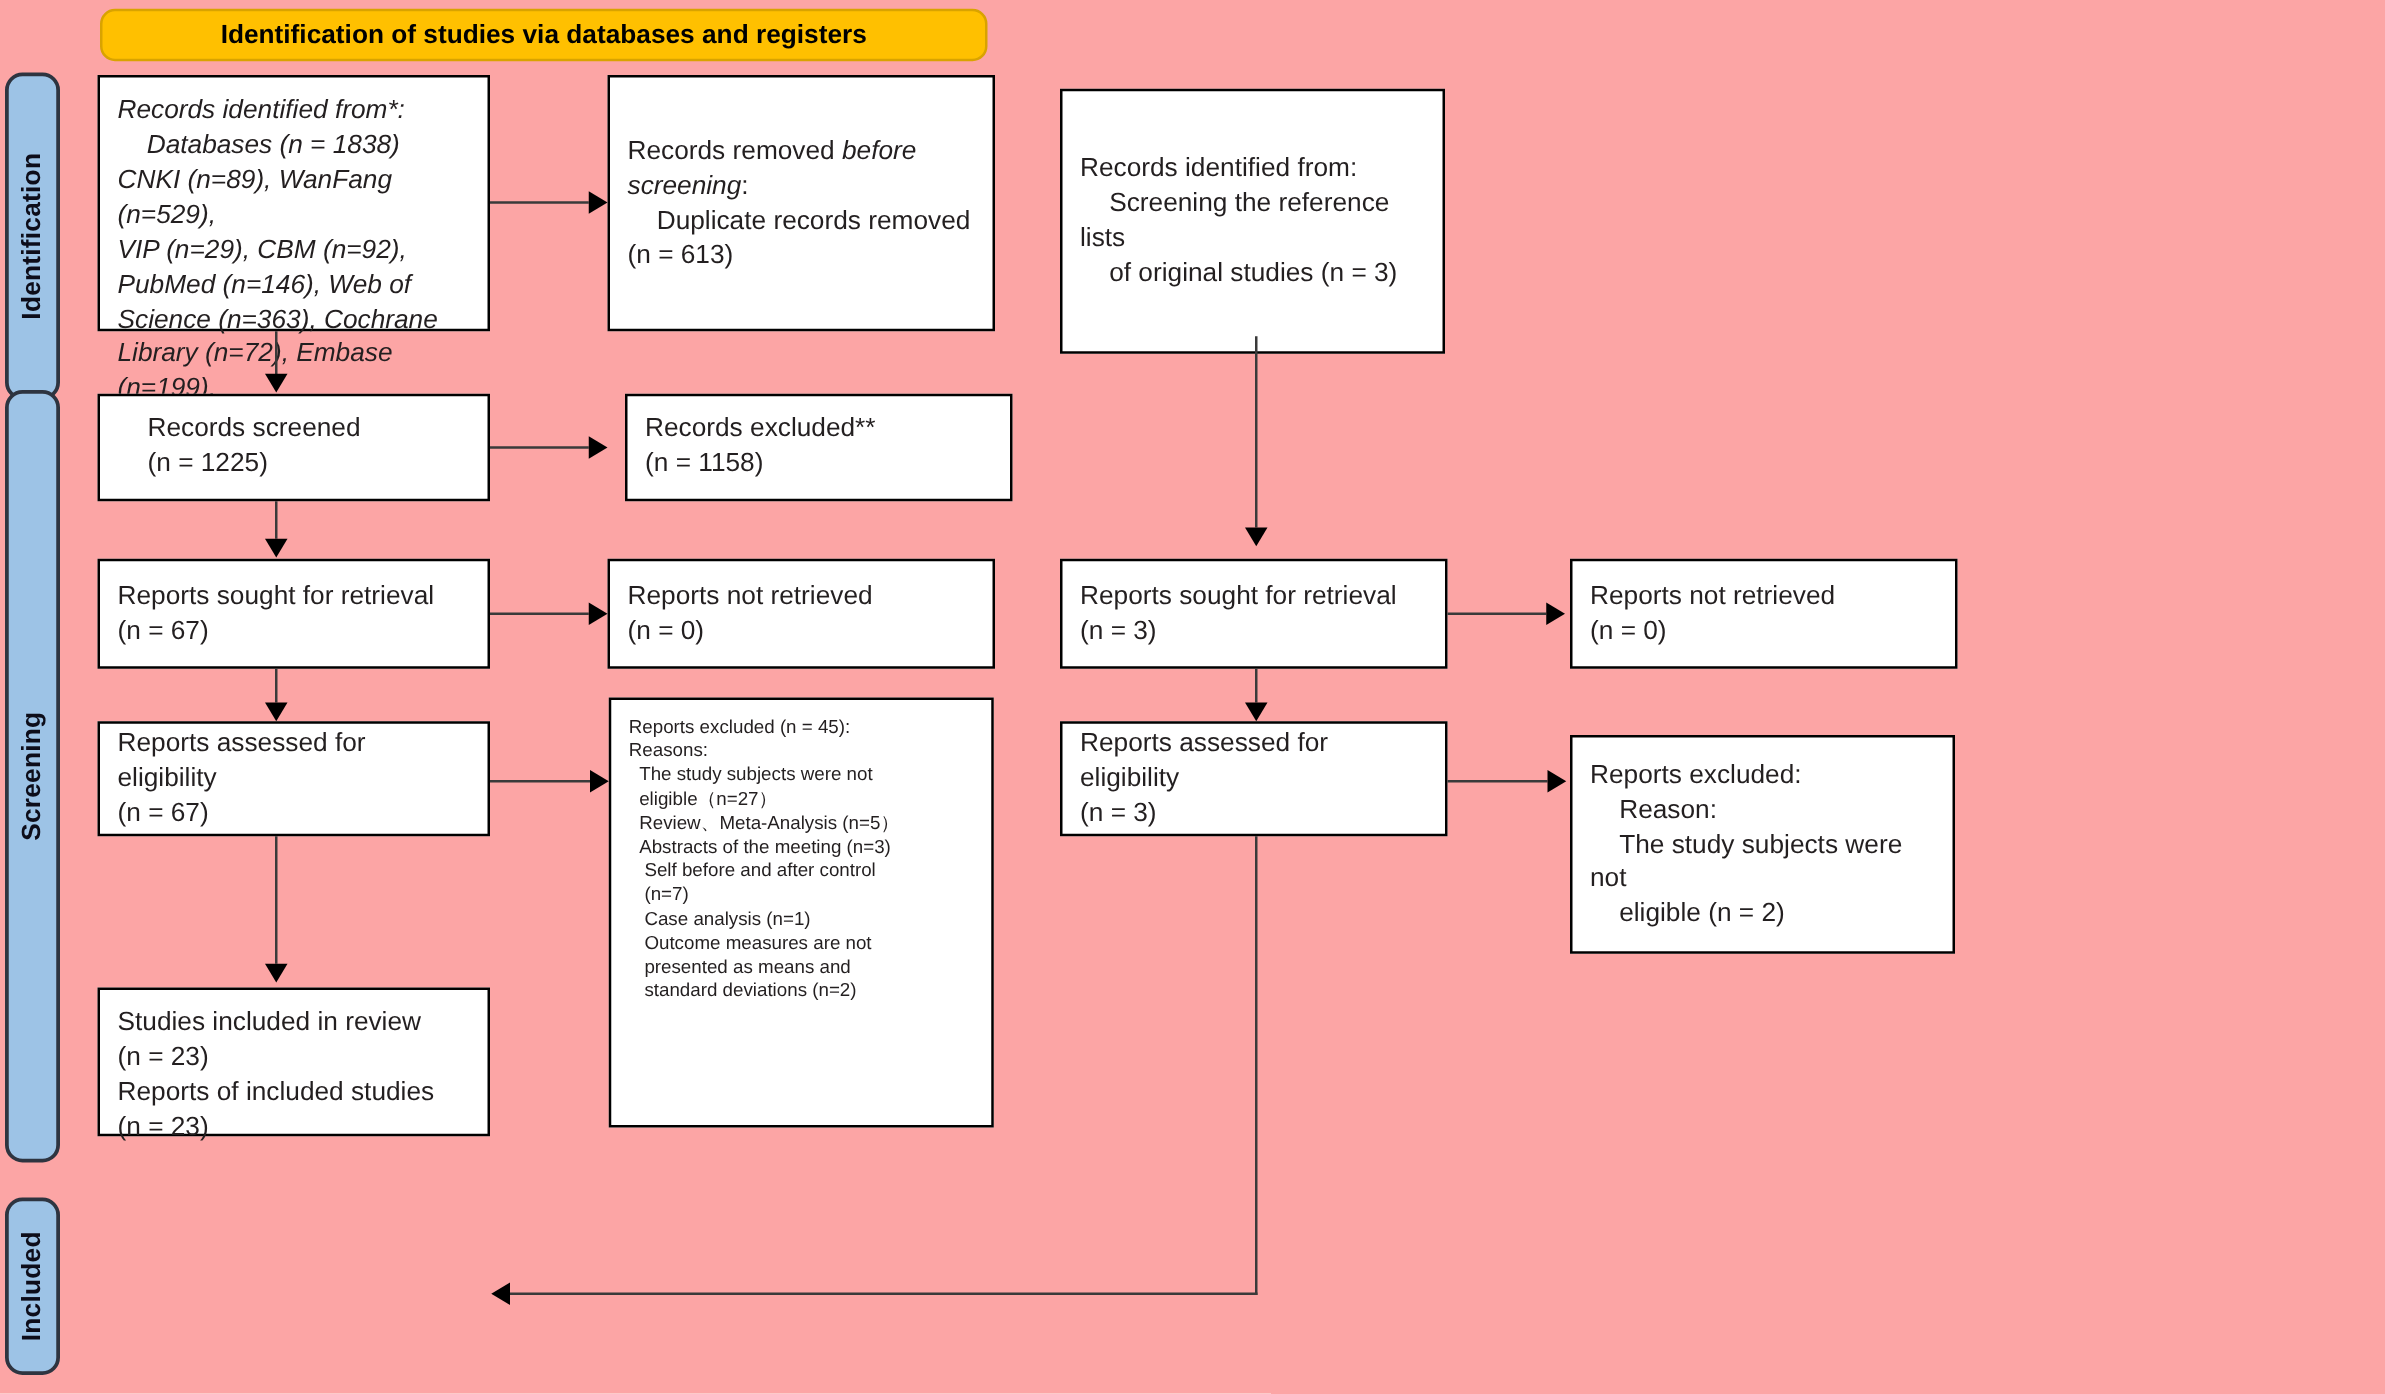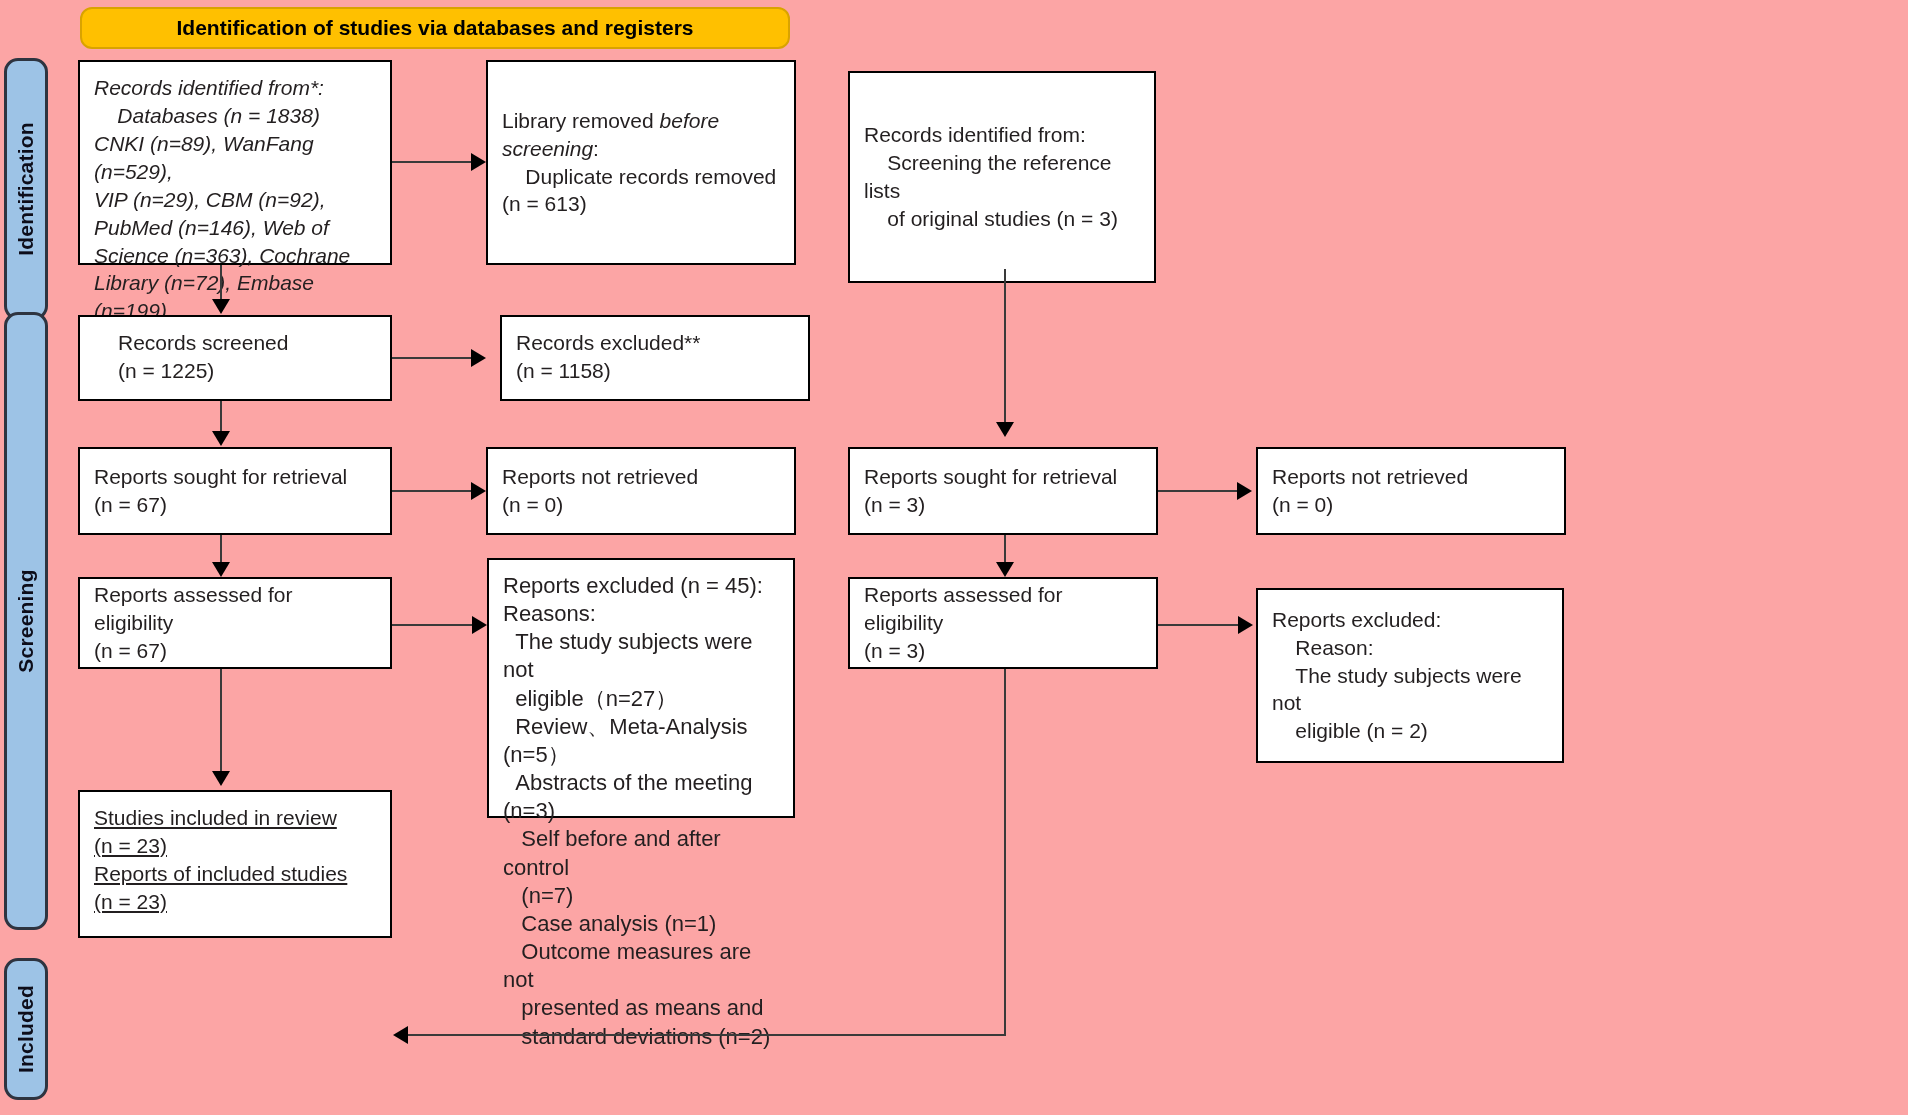--- a/index.html
+++ b/index.html
@@ -123,54 +123,54 @@
   <div class="node align-top" style="left:78px; top:60px; width:314px; height:205px;font-style:italic;">Records identified from*:
     Databases (n = 1838)
 CNKI (n=89), WanFang (n=529),
 VIP (n=29), CBM (n=92),
 PubMed (n=146), Web of
 Science (n=363), Cochrane
 Library (n=72), Embase (n=199),
 CINAHL (n=31), Scopus(n=288)</div>
 
   <div class="node" style="left:486px; top:60px; width:310px; height:205px;">
-    <span><span>Library removed </span><span class="em">before</span><br><span class="em">screening</span><span>:
+    <span><span>Records removed </span><span class="em">before</span><br><span class="em">screening</span><span>:
     Duplicate records removed
 (n = 613)</span></span>
   </div>
 
   <div class="node align-top" style="left:78px; top:315px; width:314px; height:86px;padding-left:38px;">Records screened
 (n = 1225)</div>
 
   <div class="node align-top" style="left:500px; top:315px; width:310px; height:86px;">Records excluded**
 (n = 1158)</div>
 
   <div class="node" style="left:78px; top:447px; width:314px; height:88px;">Reports sought for retrieval
 (n = 67)</div>
 
   <div class="node" style="left:486px; top:447px; width:310px; height:88px;">Reports not retrieved
 (n = 0)</div>
 
   <div class="node" style="left:78px; top:577px; width:314px; height:92px;">Reports assessed for eligibility
 (n = 67)</div>
 
-  <div class="node align-top" style="left:487px; top:558px; width:308px; height:260px; font-size:22px; line-height:1.28;">Reports excluded (n = 45):
+  <div class="node align-top" style="left:487px; top:558px; width:308px; height:344px; font-size:15px; line-height:1.28;">Reports excluded (n = 45):
 Reasons:
   The study subjects were not
   eligible（n=27）
   Review、Meta-Analysis (n=5）
   Abstracts of the meeting (n=3)
    Self before and after control
    (n=7)
    Case analysis (n=1)
    Outcome measures are not
    presented as means and
    standard deviations (n=2)</div>
 
-  <div class="node align-top" style="left:78px; top:790px; width:314px; height:148px;text-decoration:underline;">Studies included in review
+  <div class="node align-top" style="left:78px; top:790px; width:314px; height:119px;">Studies included in review
 (n = 23)
 Reports of included studies
 (n = 23)</div>
 
   <div class="node" style="left:848px; top:71px; width:308px; height:212px;">Records identified from:
     Screening the reference lists
     of original studies (n = 3)</div>
 
   <div class="node" style="left:848px; top:447px; width:310px; height:88px;">Reports sought for retrieval
 (n = 3)</div>

